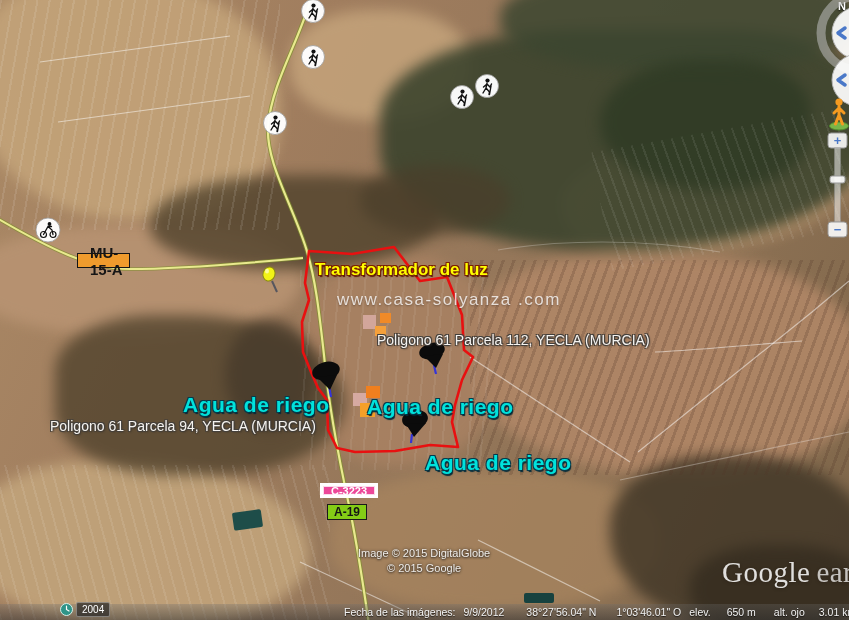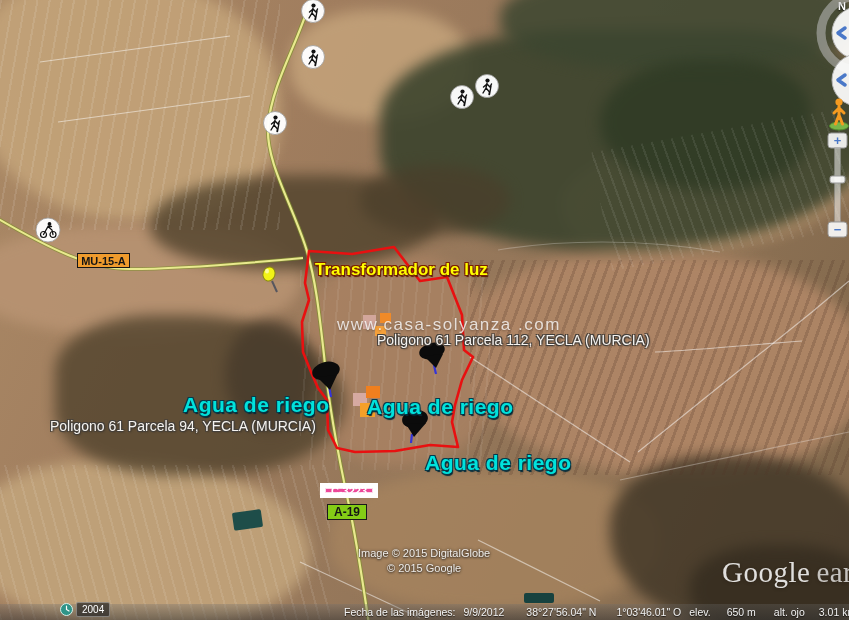--- a/index.html
+++ b/index.html
@@ -166,29 +166,29 @@
         <circle r="12" fill="rgba(255,255,255,.96)" stroke="#9a9a9a" stroke-width=".8"></circle>
         <circle cx="-4.5" cy="4.5" r="3" fill="none" stroke="#111" stroke-width="1.2"></circle>
         <circle cx="5" cy="4.5" r="3" fill="none" stroke="#111" stroke-width="1.2"></circle>
         <circle cx="1.5" cy="-6" r="1.9" fill="#111"></circle>
         <path d="M-4.5,4.5 L0,-3.5 L4,0 L5,4.5 M0,-3.5 L3.5,-3.5" stroke="#111" stroke-width="1.3" fill="none" stroke-linecap="round"></path>
       </g>
     </g>
   </svg>
 
   <div class="lbl lbl-yellow" style="left:283px;top:261px;margin-left:32px;">Transformador de luz</div>
-  <div class="lbl watermark" style="left:337px;top:316px;">www.casa-solyanza .com</div>
+  <div class="lbl watermark" style="left:337px;top:291px;">www.casa-solyanza .com</div>
   <div class="lbl lbl-white" style="left:377px;top:333px;">Poligono 61 Parcela 112, YECLA (MURCIA)</div>
   <div class="lbl lbl-cyan" style="left:183px;top:363px;">Agua de riego</div>
   <div class="lbl lbl-cyan" style="left:367px;top:365px;">Agua de riego</div>
   <div class="lbl lbl-cyan" style="left:425px;top:421px;">Agua de riego</div>
   <div class="lbl lbl-white" style="left:50px;top:419px;">Poligono 61 Parcela 94, YECLA (MURCIA)</div>
 
-  <div class="roadsign" style="left:77px;top:253px;width:53px;height:15px;background:#ef9b2d;border:1.5px solid #151515;color:#151515;font-size:11px;">MU-15-A</div>
-  <div class="roadsign" style="left:320px;top:483px;width:58px;height:15px;background:#ec4899;border:5px solid #ffffff;box-shadow:0 0 0 1px rgba(255,255,255,.8) inset;color:#fff;font-size:11px;">C-3223</div>
+  <div class="roadsign" style="left:77px;top:253px;width:53px;height:15px;background:#ef9b2d;border:1.5px solid #151515;color:#151515;font-size:15px;padding-left:12px;">MU-15-A</div>
+  <div class="roadsign" style="left:320px;top:483px;width:58px;height:15px;background:#ec4899;border:3px solid #ffffff;box-shadow:0 0 0 1px rgba(255,255,255,.8) inset;color:#fff;font-size:11px;">C-3223</div>
   <div class="roadsign" style="left:327px;top:504px;width:40px;height:16px;background:#84cc16;border:1.5px solid #1a1a1a;color:#151515;font-size:12px;">A-19</div>
 
   <span class="north">N</span>
   <svg class="layer" style="left:792px;top:0;" width="120" height="260" viewBox="0 0 120 260">
 
     <g>
       <circle cx="66" cy="33" r="37" fill="none" stroke="rgba(190,190,190,.55)" stroke-width="9"></circle>
       <circle cx="66" cy="33" r="26" fill="rgba(255,255,255,.92)" stroke="#b5b5b5" stroke-width="1"></circle>
       <g stroke="#4a78c8" stroke-width="3.5" fill="none" stroke-linecap="round" stroke-linejoin="round">
         <path d="M61,20 L66,13 L71,20"></path>

